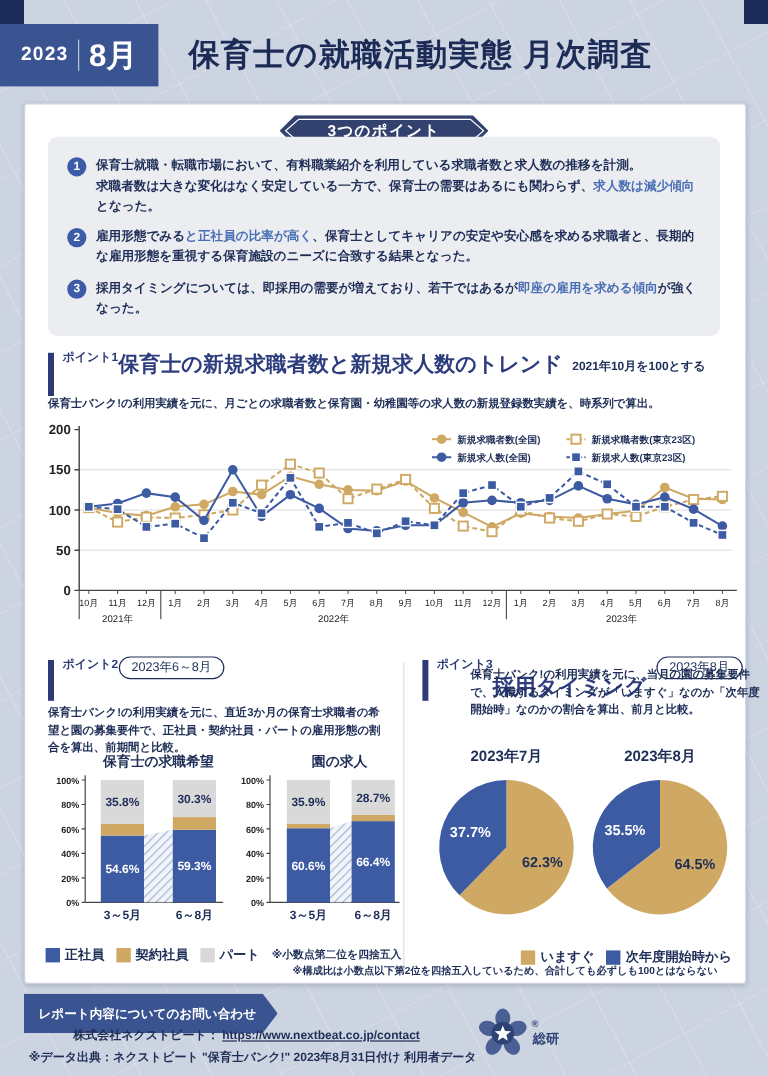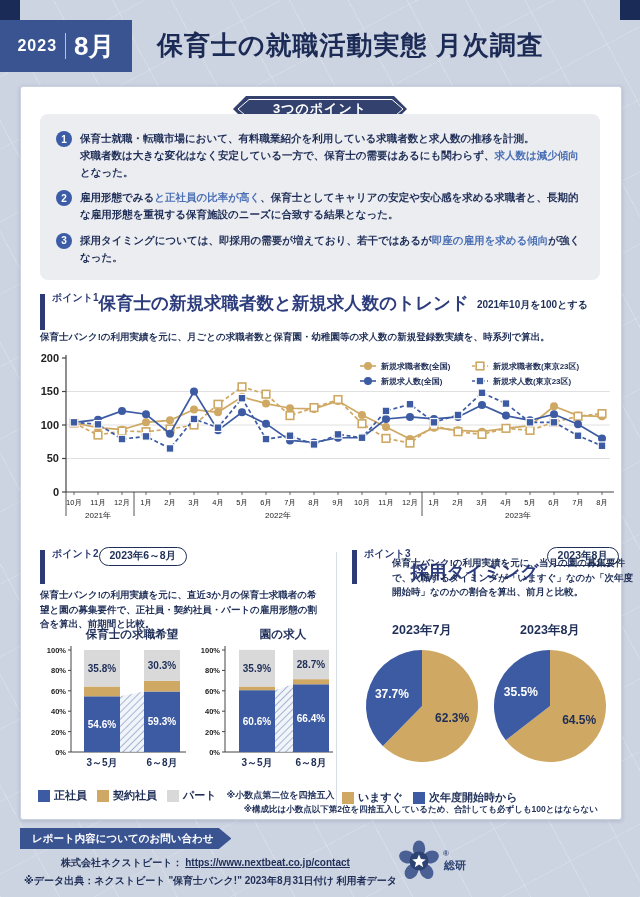--- a/index.html
+++ b/index.html
@@ -47,32 +47,32 @@
   .point-text{font-size:10.5px;font-weight:700;line-height:1.6;color:#1e2e57;white-space:pre-wrap;margin:0;}
   .point-text .hl{color:#4a6fb5;}
   .sec-head{position:absolute;display:flex;flex-direction:row;}
   .sec-bar{position:absolute;width:5px;background:#2c3a75;}
   .sec-label{font-size:10px;font-weight:800;color:#2c3a75;}
   .sec-title-row{display:flex;align-items:flex-end;gap:8px;white-space:nowrap;}
   .sec-title{font-weight:800;color:#2d3c7c;}
   .sec-note{font-size:10px;font-weight:700;color:#1e2e57;padding-bottom:3px;}
   .badge{
     border:1.5px solid #1e2e57;border-radius:12px;padding:1px 10px 2px;font-size:10.5px;
-    font-weight:700;color:#1e2e57;margin-bottom:18px;
+    font-weight:400;color:#1e2e57;margin-bottom:18px;
   }
   .sec-desc{position:absolute;font-size:9.5px;font-weight:600;line-height:1.55;color:#1e2e57;margin:0;}
   .divider-v{position:absolute;left:336px;top:552px;width:1px;height:258px;background:#d9dde4;}
   .chart-abs{position:absolute;}
   .legend-row{position:absolute;display:flex;align-items:center;gap:10px;}
   .legend-item{display:flex;align-items:center;gap:4px;font-size:11px;font-weight:700;color:#1e2e57;}
   .legend-sw{width:12px;height:12px;display:inline-block;}
   .legend-note{font-size:9px;font-weight:800;color:#1e2e57;}
   .round-note{position:absolute;left:230px;top:804px;width:368px;text-align:right;font-size:8.5px;font-weight:800;color:#1e2e57;}
   .ribbon{
-    position:absolute;left:20px;top:828px;height:21px;background:#3a5492;color:#fff;
+    position:absolute;left:20px;top:828px;height:33px;background:#3a5492;color:#fff;
     display:flex;align-items:center;padding:0 18px 0 12px;font-size:10.5px;font-weight:800;
     clip-path:polygon(0 0,94% 0,100% 50%,94% 100%,0 100%);
   }
   .foot-line{position:absolute;left:24px;font-size:10px;font-weight:700;color:#1e2e57;}
   .foot-line a{color:#1e2e57;text-decoration:underline;}
   .logo{position:absolute;left:398px;top:840px;display:flex;align-items:center;gap:9px;}
   .logo-text{font-size:20px;font-weight:800;color:#2a3147;letter-spacing:3px;white-space:nowrap;}
   .logo-reg{font-size:8px;font-weight:700;color:#2c4373;vertical-align:top;}
   .logo-suffix{font-size:11px;font-weight:800;color:#2c4373;margin-left:1px;}
   svg text{font-family:"Liberation Sans","DejaVu Sans",sans-serif;}
@@ -432,21 +432,21 @@
     </g>
     <g>
       <text x="208" y="14" text-anchor="middle" font-size="12.5" font-weight="bold" fill="#1e2e57">2023年8月</text>
       <path d="M208,86 L208,30 A56,56 0 1 1 163.75131930696134,120.32279500456669 Z" fill="#cfa863"></path>
       <text x="237.16793566070479" y="104.28922423692012" text-anchor="middle" font-size="12" font-weight="bold" fill="#1e2e57">64.5%</text>
       <path d="M208,86 L163.75131930696134,120.32279500456669 A56,56 0 0 1 208,30 Z" fill="#3c5ba2"></path>
       <text x="178.83206433929521" y="75.71077576307988" text-anchor="middle" font-size="12" font-weight="bold" fill="#ffffff">35.5%</text>
     </g>
   </svg>
 
-<div class="legend-row" style="left:342px;top:790px;width:268px;justify-content:flex-start;">
+<div class="legend-row" style="left:342px;top:790px;width:268px;justify-content:flex-end;">
   <span class="legend-item">
     <span class="legend-sw" style="background:#cfa863"></span>
     <span>いますぐ</span>
   </span>
   <span class="legend-item">
     <span class="legend-sw" style="background:#3c5ba2"></span>
     <span>次年度開始時から</span>
   </span>
 </div>
 

